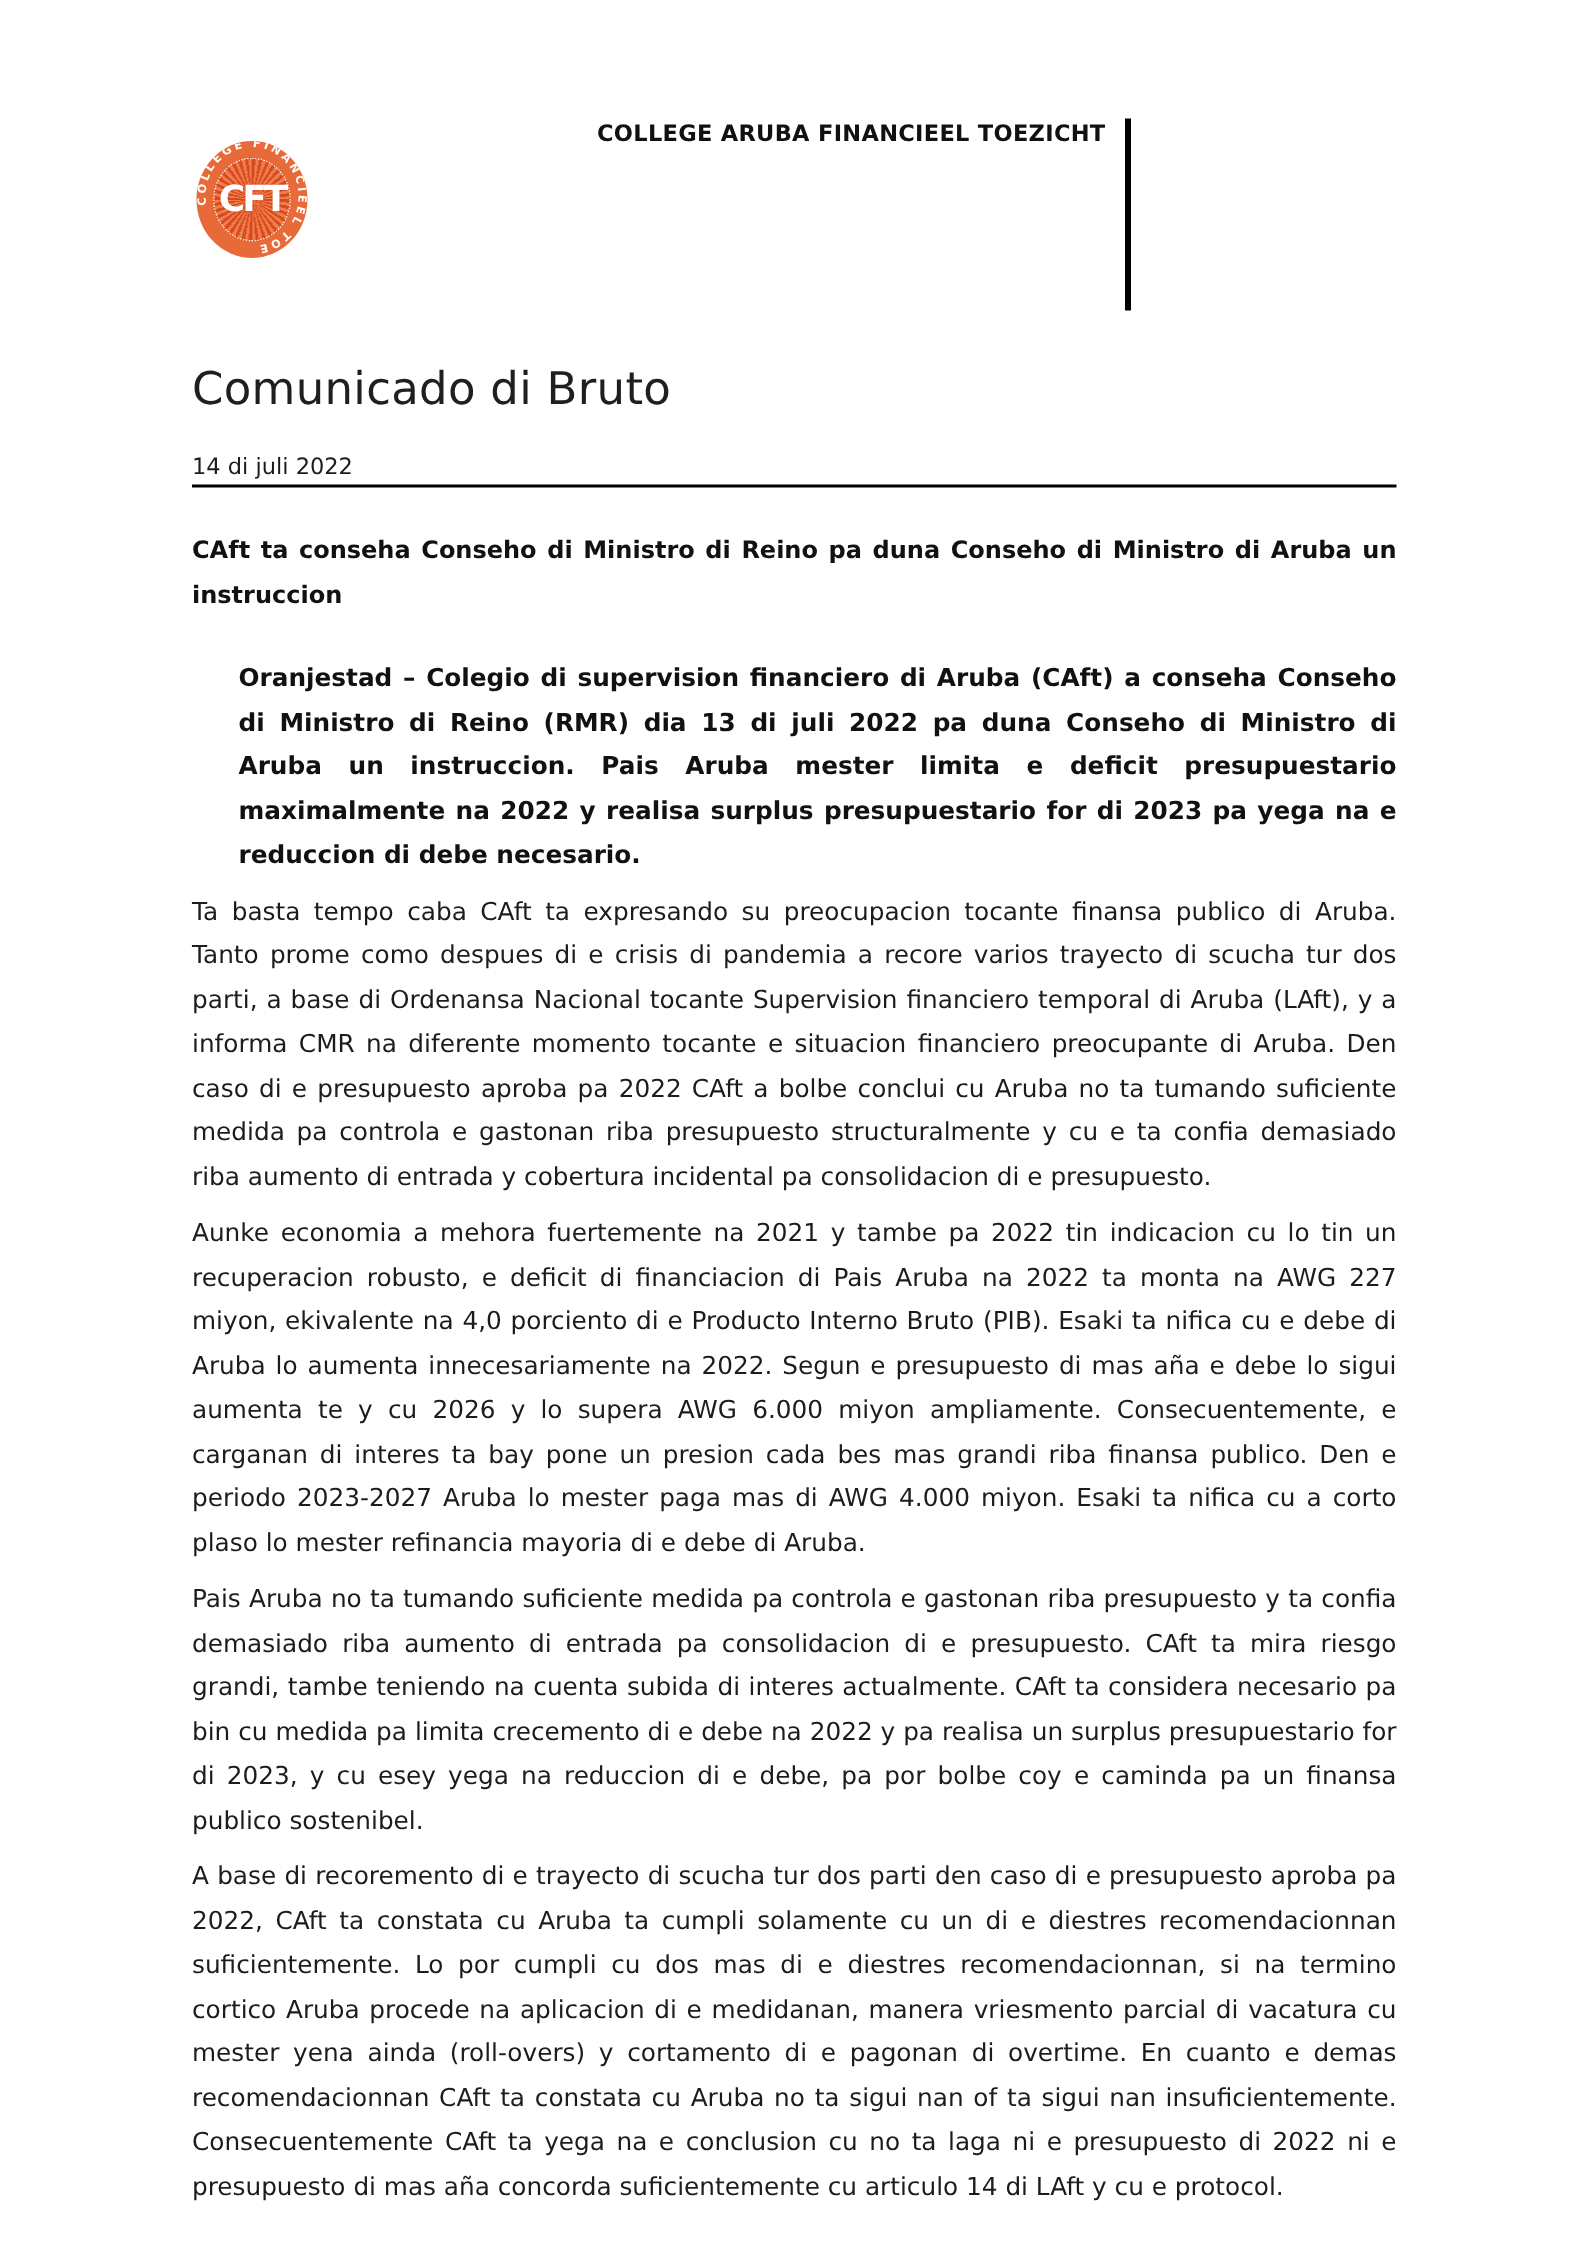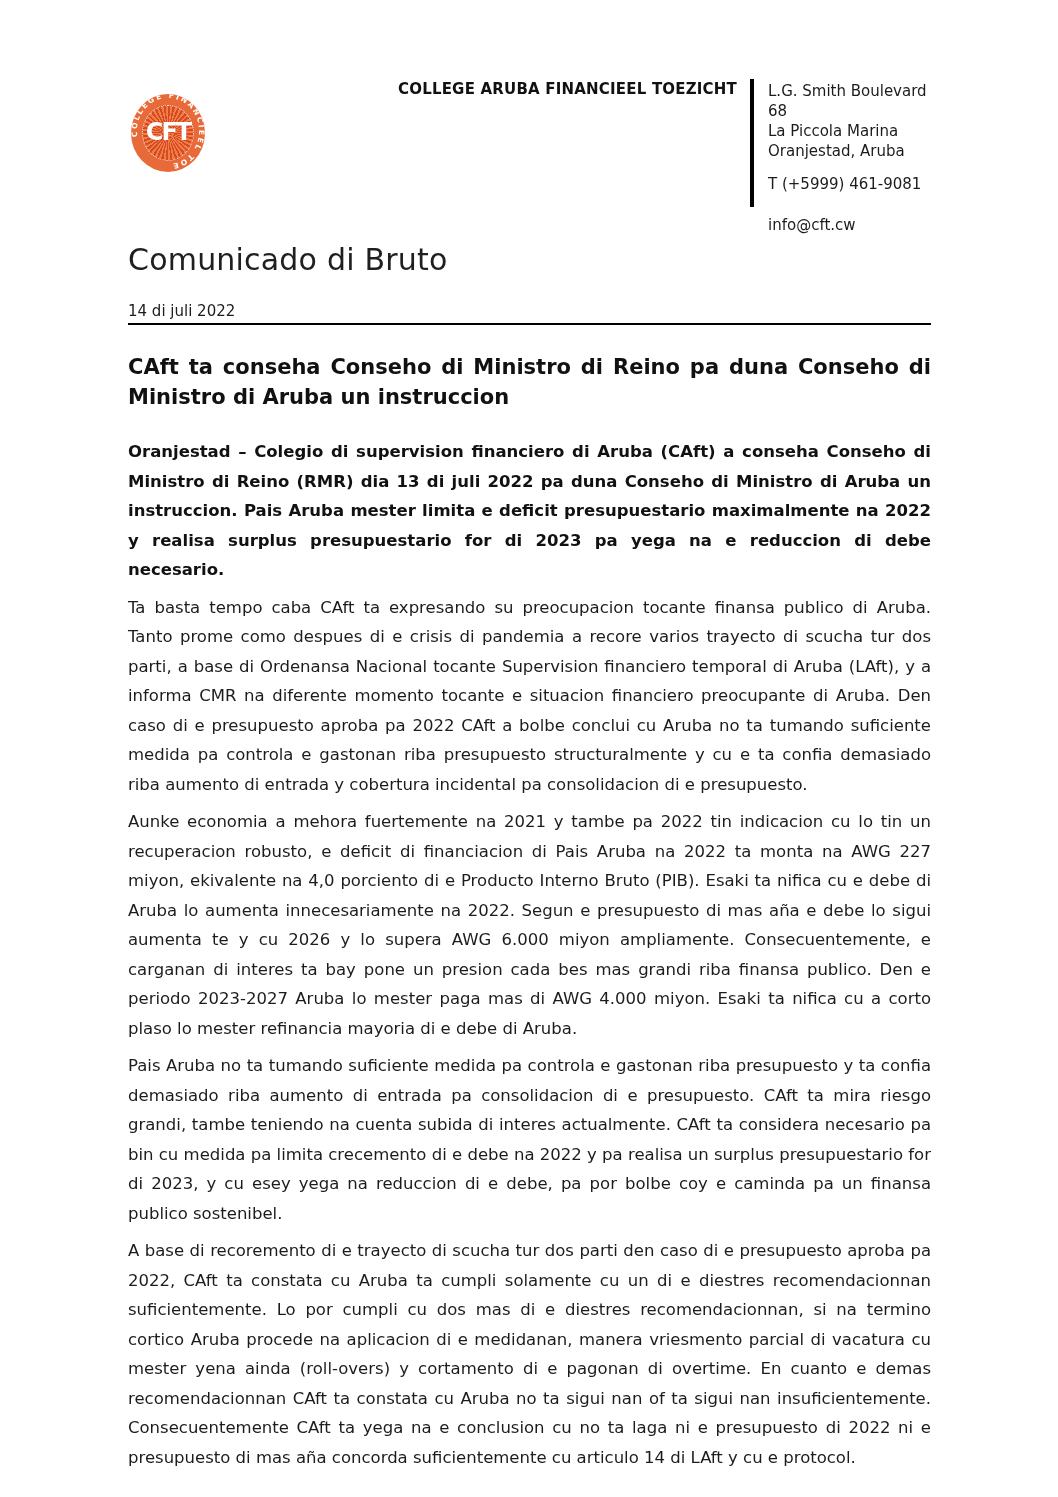--- a/index.html
+++ b/index.html
@@ -107,33 +107,34 @@
     margin-top: 25px;
   }
   .doc-date {
     font-size: 15px;
     color: #1c1c1c;
   }
 
   
   .headline {
     margin-top: 27px;
-    font-size: 21px;
+    font-size: 16px;
     font-weight: bold;
     line-height: 30px;
     text-align: justify;
     color: #111;
   }
   .lead {
     margin-top: 25px;
     font-size: 16.5px;
     font-weight: bold;
     line-height: 29.5px;
     text-align: justify;
     color: #111;
+    margin-left: 31px;
   }
   .para {
     margin-top: 8px;
     font-size: 16.5px;
     line-height: 29.5px;
     text-align: justify;
     color: #1c1c1c;
   }
 </style>
 </head>
@@ -153,27 +154,20 @@
         </text>
       </svg>
       <div class="logo-rays"></div>
       <span class="logo-cft">CFT</span>
     </div>
 
     <div class="org-name">COLLEGE ARUBA FINANCIEEL TOEZICHT</div>
 
     <div class="header-divider"></div>
 
-    <div class="address-block">
-      <div>L.G. Smith Boulevard 68</div>
-      <div>La Piccola Marina</div>
-      <div>Oranjestad, Aruba</div>
-      <div class="phone">T (+5999) 461-9081</div>
-      <div class="email">info@cft.cw</div>
-    </div>
   </div>
 
   <h1 class="doc-title">Comunicado di Bruto</h1>
   <div class="date-rule">
     <div class="doc-date">14 di juli 2022</div>
   </div>
 
   <h2 class="headline">CAft ta conseha Conseho di Ministro di Reino pa duna Conseho di Ministro di Aruba un instruccion</h2>
 
   <p class="lead">Oranjestad – Colegio di supervision financiero di Aruba (CAft) a conseha Conseho di Ministro di Reino (RMR) dia 13 di juli 2022 pa duna Conseho di Ministro di Aruba un instruccion. Pais Aruba mester limita e deficit presupuestario maximalmente na 2022 y realisa surplus presupuestario for di 2023 pa yega na e reduccion di debe necesario.</p>

